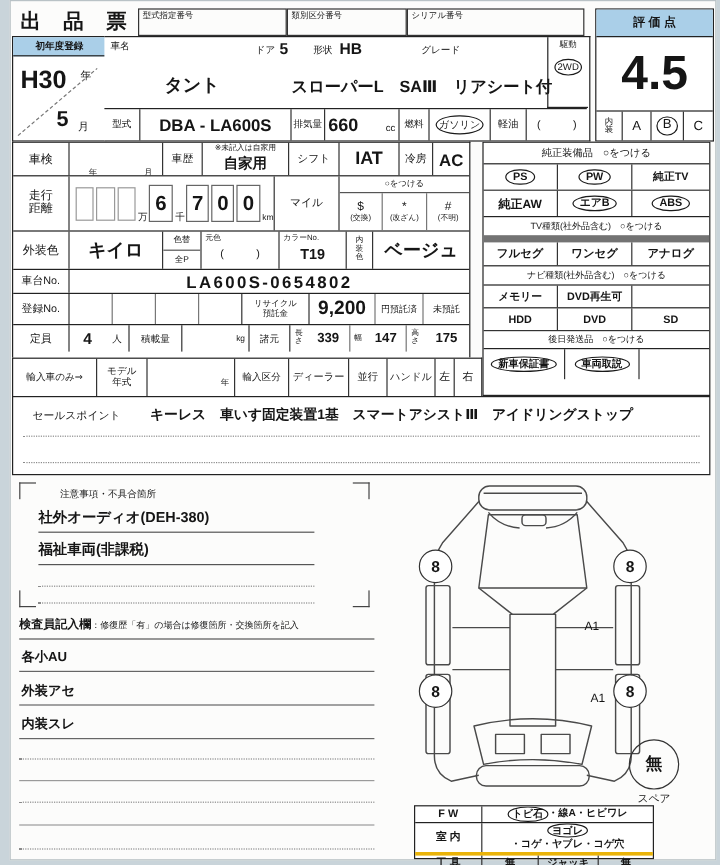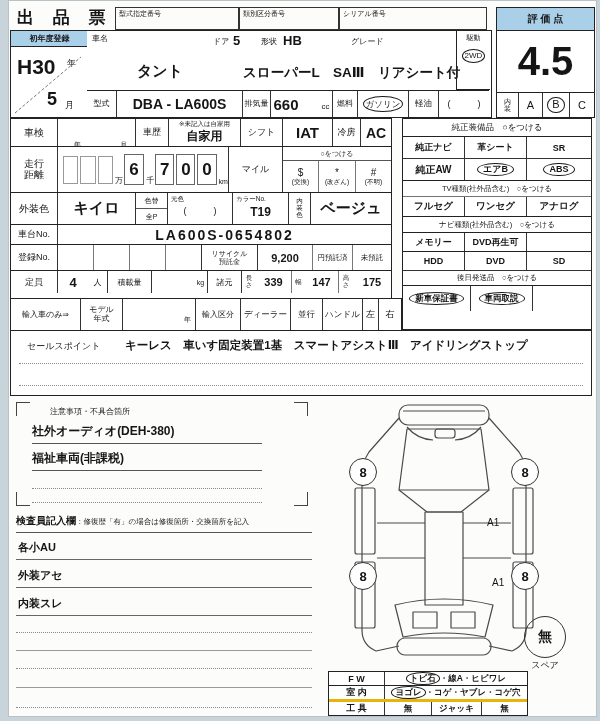--- a/index.html
+++ b/index.html
@@ -236,21 +236,21 @@
     <div class="cell" style="width:47px;font-size:9px;text-align:right;">
         <span>登録No.</span>
       </div>
     <div class="cell" style="width:36px;border-right-color:#777;"></div>
     <div class="cell" style="width:36px;border-right-color:#777;"></div>
     <div class="cell" style="width:36px;border-right-color:#777;"></div>
     <div class="cell" style="width:36px;"></div>
     <div class="cell" style="width:56px;">
         <span class="vtext lb7" style="width:38px;">リサイクル預託金</span>
       </div>
-    <div class="cell v" style="width:55px;font-size:11px;border-right-color:#777;text-align:right;">
+    <div class="cell v" style="width:55px;font-size:16px;border-right-color:#777;text-align:right;">
         <span>9,200</span>
       </div>
     <div class="cell" style="width:40px;font-size:7.5px;border-right-color:#777;">
         <span>円預託済</span>
       </div>
     <div class="cell last" style="flex:1;font-size:7.5px;">
         <span>未預託</span>
       </div>
   </div>
 
@@ -330,42 +330,42 @@
   <span class="c v" style="left:114px;top:7px;font-size:11.5px;">キーレス　車いす固定装置1基　スマートアシストⅢ　アイドリングストップ</span>
   <div class="c dotline" style="left:8px;top:32px;width:564px;"></div>
   <div class="c dotline" style="left:8px;top:54px;width:564px;"></div>
 </div>
 
 <div class="c bb" style="left:402px;top:118px;width:190px;height:212px;">
   <div class="hrow" style="height:17px;border-bottom:1px solid #222;font-size:8.5px;">純正装備品　○をつける</div>
 
   <div class="row" style="height:22px;border-bottom:1px solid #333;">
     <div class="cell v" style="width:62px;font-size:9px;">
-        <span>純正ナビ</span>
-      </div>
-    <div class="cell v" style="width:62px;font-size:9px;">
-        <span>革シート</span>
+        <span class="ell">PS</span>
+      </div>
+    <div class="cell v" style="width:62px;font-size:9px;">
+        <span class="ell">PW</span>
       </div>
     <div class="cell last v" style="flex:1;font-size:9px;">
-        <span>SR</span>
+        <span>純正TV</span>
       </div>
   </div>
   <div class="row" style="height:22px;border-bottom:1px solid #222;">
     <div class="cell v" style="width:62px;font-size:10px;">
         <span>純正AW</span>
       </div>
     <div class="cell v" style="width:62px;font-size:9px;">
         <span class="ell">エアB</span>
       </div>
     <div class="cell last v" style="flex:1;font-size:9px;text-align:center;">
         <span class="ell">ABS</span>
       </div>
   </div>
 
-  <div class="hrow" style="height:15px;border-bottom:1px solid #737373;font-size:7.5px;">TV種類(社外品含む)　○をつける</div>
+  <div class="hrow" style="height:15px;border-bottom:6px solid #737373;font-size:7.5px;">TV種類(社外品含む)　○をつける</div>
   <div class="row" style="height:20px;border-bottom:1px solid #222;">
     <div class="cell v" style="width:62px;font-size:9.5px;">
         <span>フルセグ</span>
       </div>
     <div class="cell v" style="width:62px;font-size:9.5px;">
         <span>ワンセグ</span>
       </div>
     <div class="cell last v" style="flex:1;font-size:9.5px;">
         <span>アナログ</span>
       </div>
@@ -479,35 +479,35 @@
 <div class="c hrow v" style="left:511px;top:458px;width:28px;height:28px;border:1.3px solid #333;border-radius:50%;background:#fff;font-size:13px;">8</div>
 <div class="c hrow v" style="left:349px;top:562px;width:28px;height:28px;border:1.3px solid #333;border-radius:50%;background:#fff;font-size:13px;">8</div>
 <div class="c hrow v" style="left:511px;top:562px;width:28px;height:28px;border:1.3px solid #333;border-radius:50%;background:#fff;font-size:13px;">8</div>
 
 <span class="c" style="left:487px;top:517px;font-size:10px;">A1</span>
 <span class="c" style="left:492px;top:577px;font-size:10px;">A1</span>
 
 <div class="c hrow v" style="left:524px;top:616px;width:42px;height:42px;border:1.5px solid #333;border-radius:50%;font-size:14px;">無</div>
 <div class="c hrow" style="left:524px;top:659px;width:42px;font-size:9px;">スペア</div>
 
-<div class="c" style="left:328px;top:671px;width:200px;height:45px;border:1.3px solid #222;display:flex;flex-direction:column;background:#fff;">
+<div class="c" style="left:345px;top:671px;width:200px;height:45px;border:1.3px solid #222;display:flex;flex-direction:column;background:#fff;">
   <div class="row" style="flex:1;border-bottom:1px solid #222;">
     <div class="cell v" style="width:56px;font-size:9px;">
         <span>F W</span>
       </div>
     <div class="cell last" style="flex:1;flex-direction:row;font-size:8.5px;font-weight:bold;white-space:nowrap;">
       <span class="ell" style="padding:0 3px;">トビ石</span>
         <span>・線A・ヒビワレ</span>
     </div>
   </div>
   <div class="row" style="flex:1;border-bottom:3px solid #eab308;">
     <div class="cell v" style="width:56px;font-size:9px;">
         <span>室 内</span>
       </div>
-    <div class="cell last" style="flex:1;flex-direction:row;font-size:8.5px;font-weight:bold;white-space:nowrap;">
+    <div class="cell last" style="flex:1;flex-direction:column;font-size:8.5px;font-weight:bold;white-space:nowrap;">
       <span class="ell" style="padding:0 3px;">ヨゴレ</span>
         <span>・コゲ・ヤブレ・コゲ穴</span>
     </div>
   </div>
   <div class="row" style="flex:1;">
     <div class="cell v" style="width:56px;font-size:9px;">
         <span>工 具</span>
       </div>
     <div class="cell v" style="width:47px;font-size:8.5px;">
         <span>無</span>

